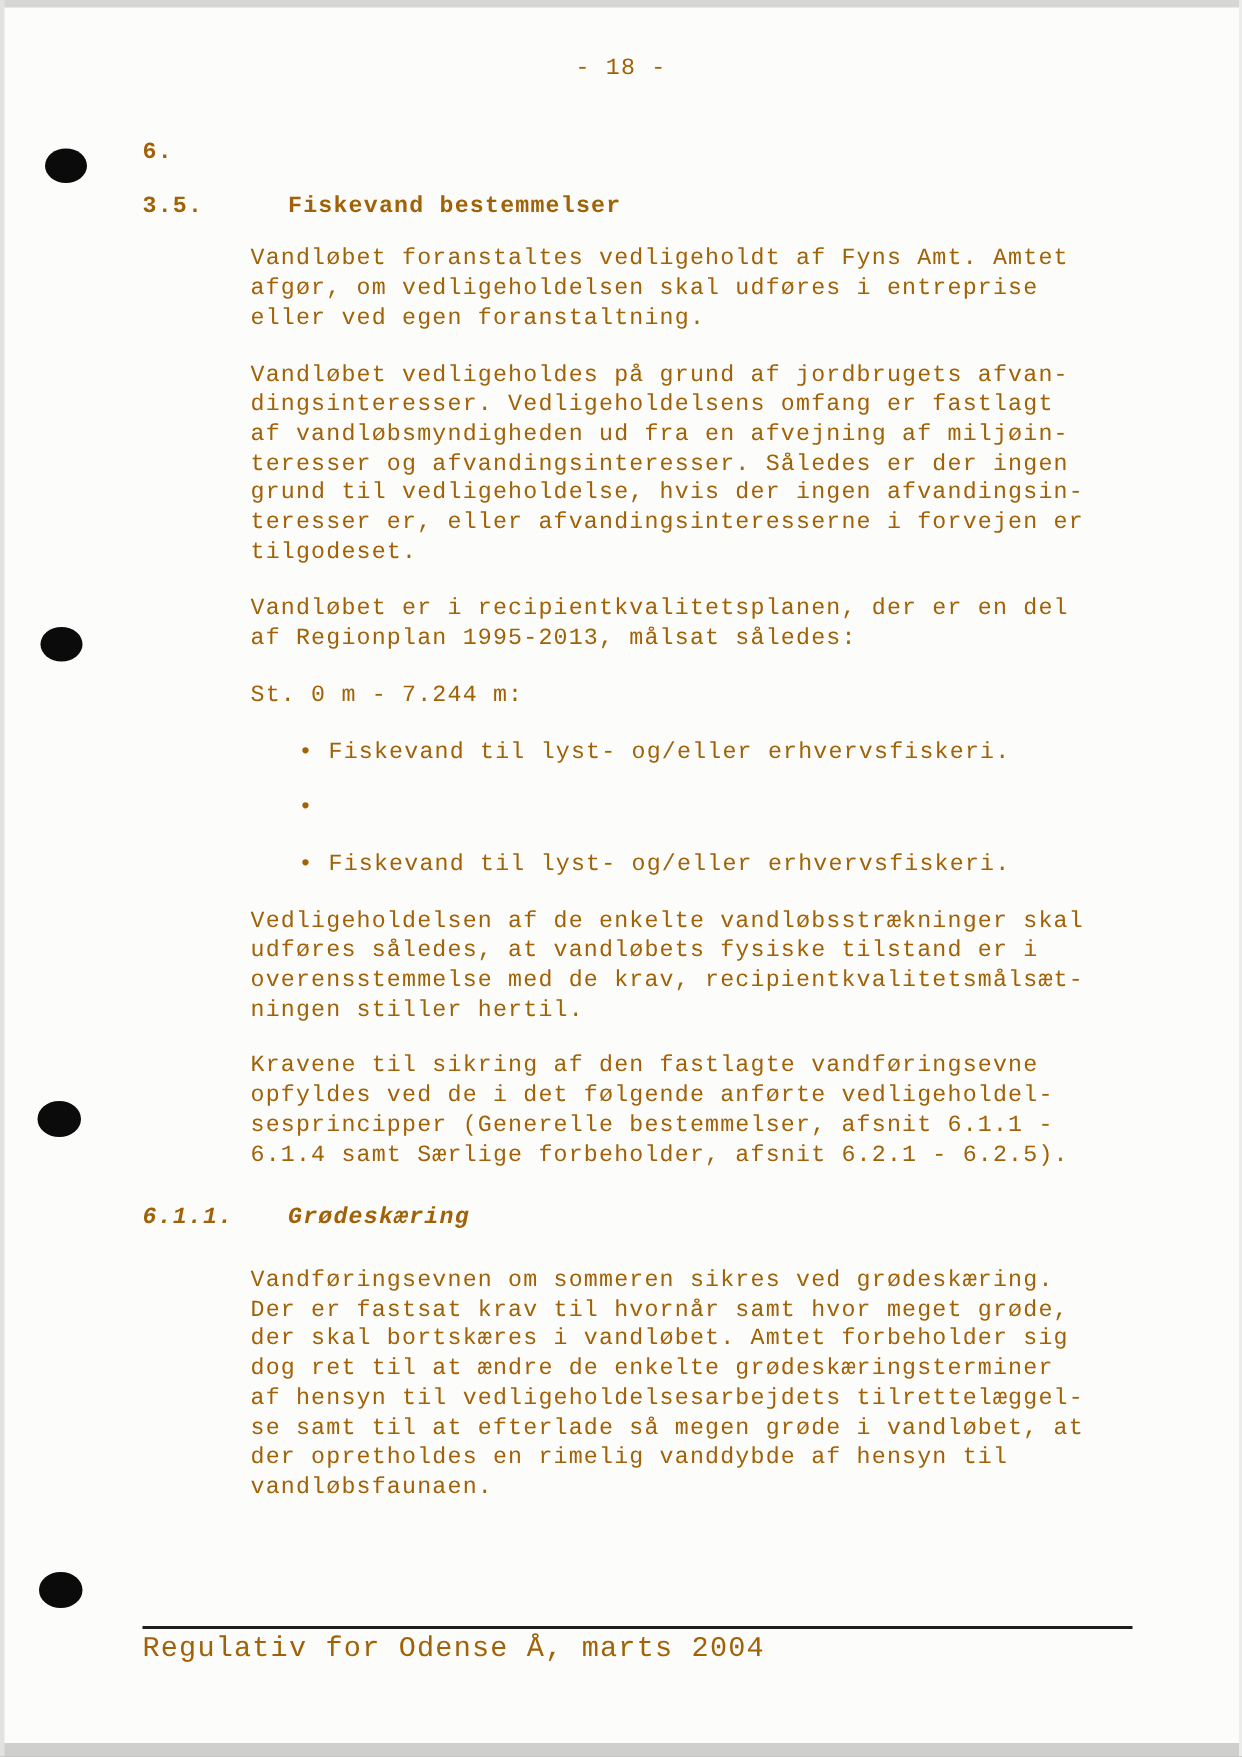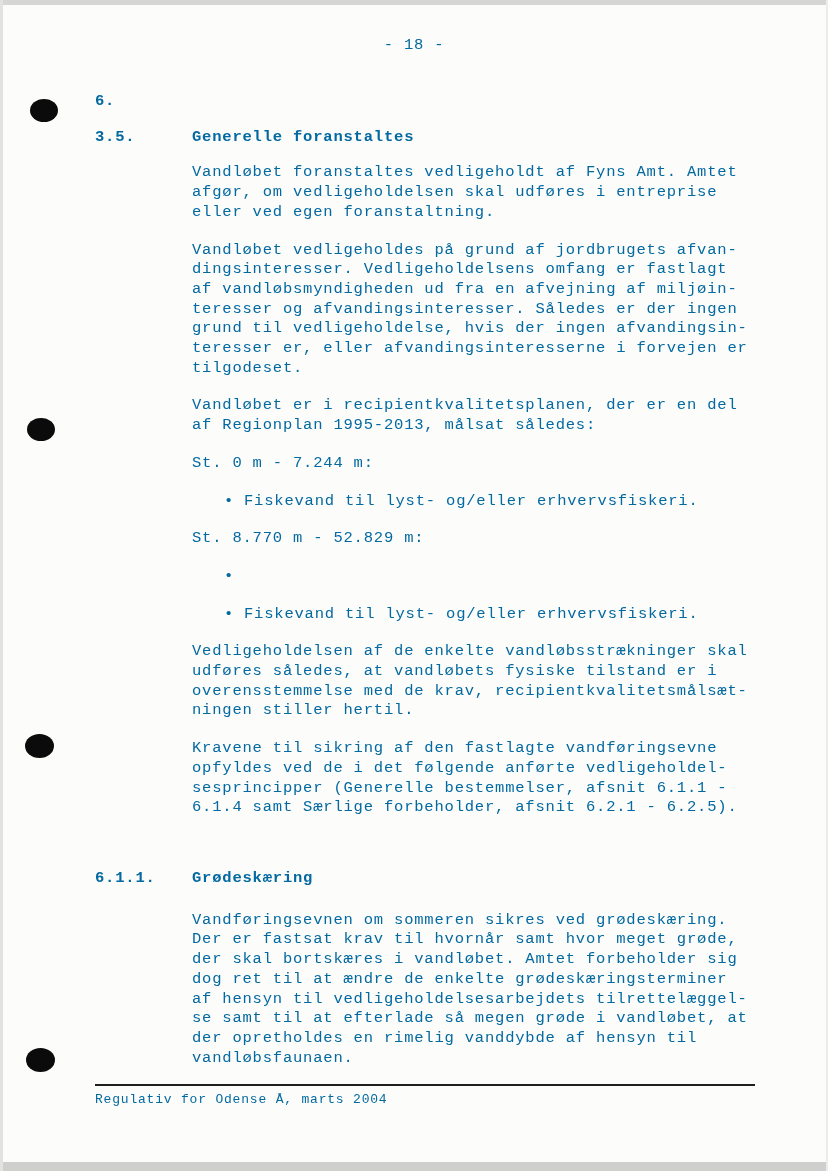--- a/index.html
+++ b/index.html
@@ -4,21 +4,21 @@
 <style>
   html, body { margin: 0; padding: 0; background: #9a9a98; }
   .page {
     position: relative;
     width: 828px;
     height: 1171px;
     margin: 0 auto;
     background: #fcfcfa;
     overflow: hidden;
     font-family: "Liberation Mono", "DejaVu Sans Mono", monospace;
-    color: #0369a1;
+    color: #a16207;
   }
   
   .edge-top    { position:absolute; top:0; left:0; right:0; height:5px; background:#d6d6d4; }
   .edge-bottom { position:absolute; bottom:0; left:0; right:0; height:9px; background:#cfcfcd; }
   .edge-left   { position:absolute; top:0; bottom:0; left:0; width:3px; background:#e2e2e0; }
   .edge-right  { position:absolute; top:0; bottom:0; right:0; width:2px; background:#ececea; }
 
   
   .punch-hole {
     position: absolute;
@@ -45,23 +45,23 @@
     left: 95px;
     top: 92px;
     width: 665px;
     font-size: 15.5px;
     letter-spacing: 0.8px;
     line-height: 19.7px;
   }
 
   .heading { display: flex; font-weight: bold; margin: 0 0 16px 0; }
   .heading .h-num { width: 97px; flex: 0 0 97px; }
-  .heading.h-sub3 { margin: 51px 0 22px 0; }
+  .heading.h-sub3 { margin: 22px 0 22px 0; font-style: italic; }
 
-  .body-col { margin-left: 97px; }
+  .body-col { margin-left: 72px; }
 
   .para {
     margin: 0 0 18px 0;
     white-space: pre-line;
   }
   .bullet-row {
     display: flex;
     margin: 0 0 18px 0;
   }
   .bullet-row .bullet {
@@ -69,21 +69,21 @@
     margin-left: 32px;
   }
 
   .footer {
     position: absolute;
     left: 95px;
     top: 1084px;
     width: 660px;
     border-top: 2px solid #1e1e1e;
     padding-top: 4px;
-    font-size: 13px;
+    font-size: 19px;
     letter-spacing: 0.8px;
     line-height: 19.7px;
   }
 </style>
 </head>
 <body>
 
 <div class="page">
 
   <div class="edge-top"></div>
@@ -99,21 +99,21 @@
   <div class="page-number">- 18 -</div>
 
   <div class="content">
 
     <div class="heading">
       <span class="h-num">6.</span>
     </div>
 
     <div class="heading">
       <span class="h-num">3.5.</span>
-      <span class="h-title">Generelle foranstaltes</span>
+      <span class="h-title">Fiskevand bestemmelser</span>
     </div>
 
     <div class="body-col">
       <p class="para">Vandløbet foranstaltes vedligeholdt af Fyns Amt. Amtet
 afgør, om vedligeholdelsen skal udføres i entreprise
 eller ved egen foranstaltning.</p>
       <p class="para">Vandløbet vedligeholdes på grund af jordbrugets afvan-
 dingsinteresser. Vedligeholdelsens omfang er fastlagt
 af vandløbsmyndigheden ud fra en afvejning af miljøin-
 teresser og afvandingsinteresser. Således er der ingen
@@ -122,21 +122,20 @@
 tilgodeset.</p>
       <p class="para">Vandløbet er i recipientkvalitetsplanen, der er en del
 af Regionplan 1995-2013, målsat således:</p>
 
       <p class="para">St. 0 m - 7.244 m:</p>
       <div class="bullet-row">
         <span class="bullet">•</span>
         <span class="bullet-text">Fiskevand til lyst- og/eller erhvervsfiskeri.</span>
       </div>
 
-      <p class="para">St. 8.770 m - 52.829 m:</p>
       <div class="bullet-row">
         <span class="bullet">•</span>
       </div>
 
       <div class="bullet-row">
         <span class="bullet">•</span>
         <span class="bullet-text">Fiskevand til lyst- og/eller erhvervsfiskeri.</span>
       </div>
 
       <p class="para">Vedligeholdelsen af de enkelte vandløbsstrækninger skal

